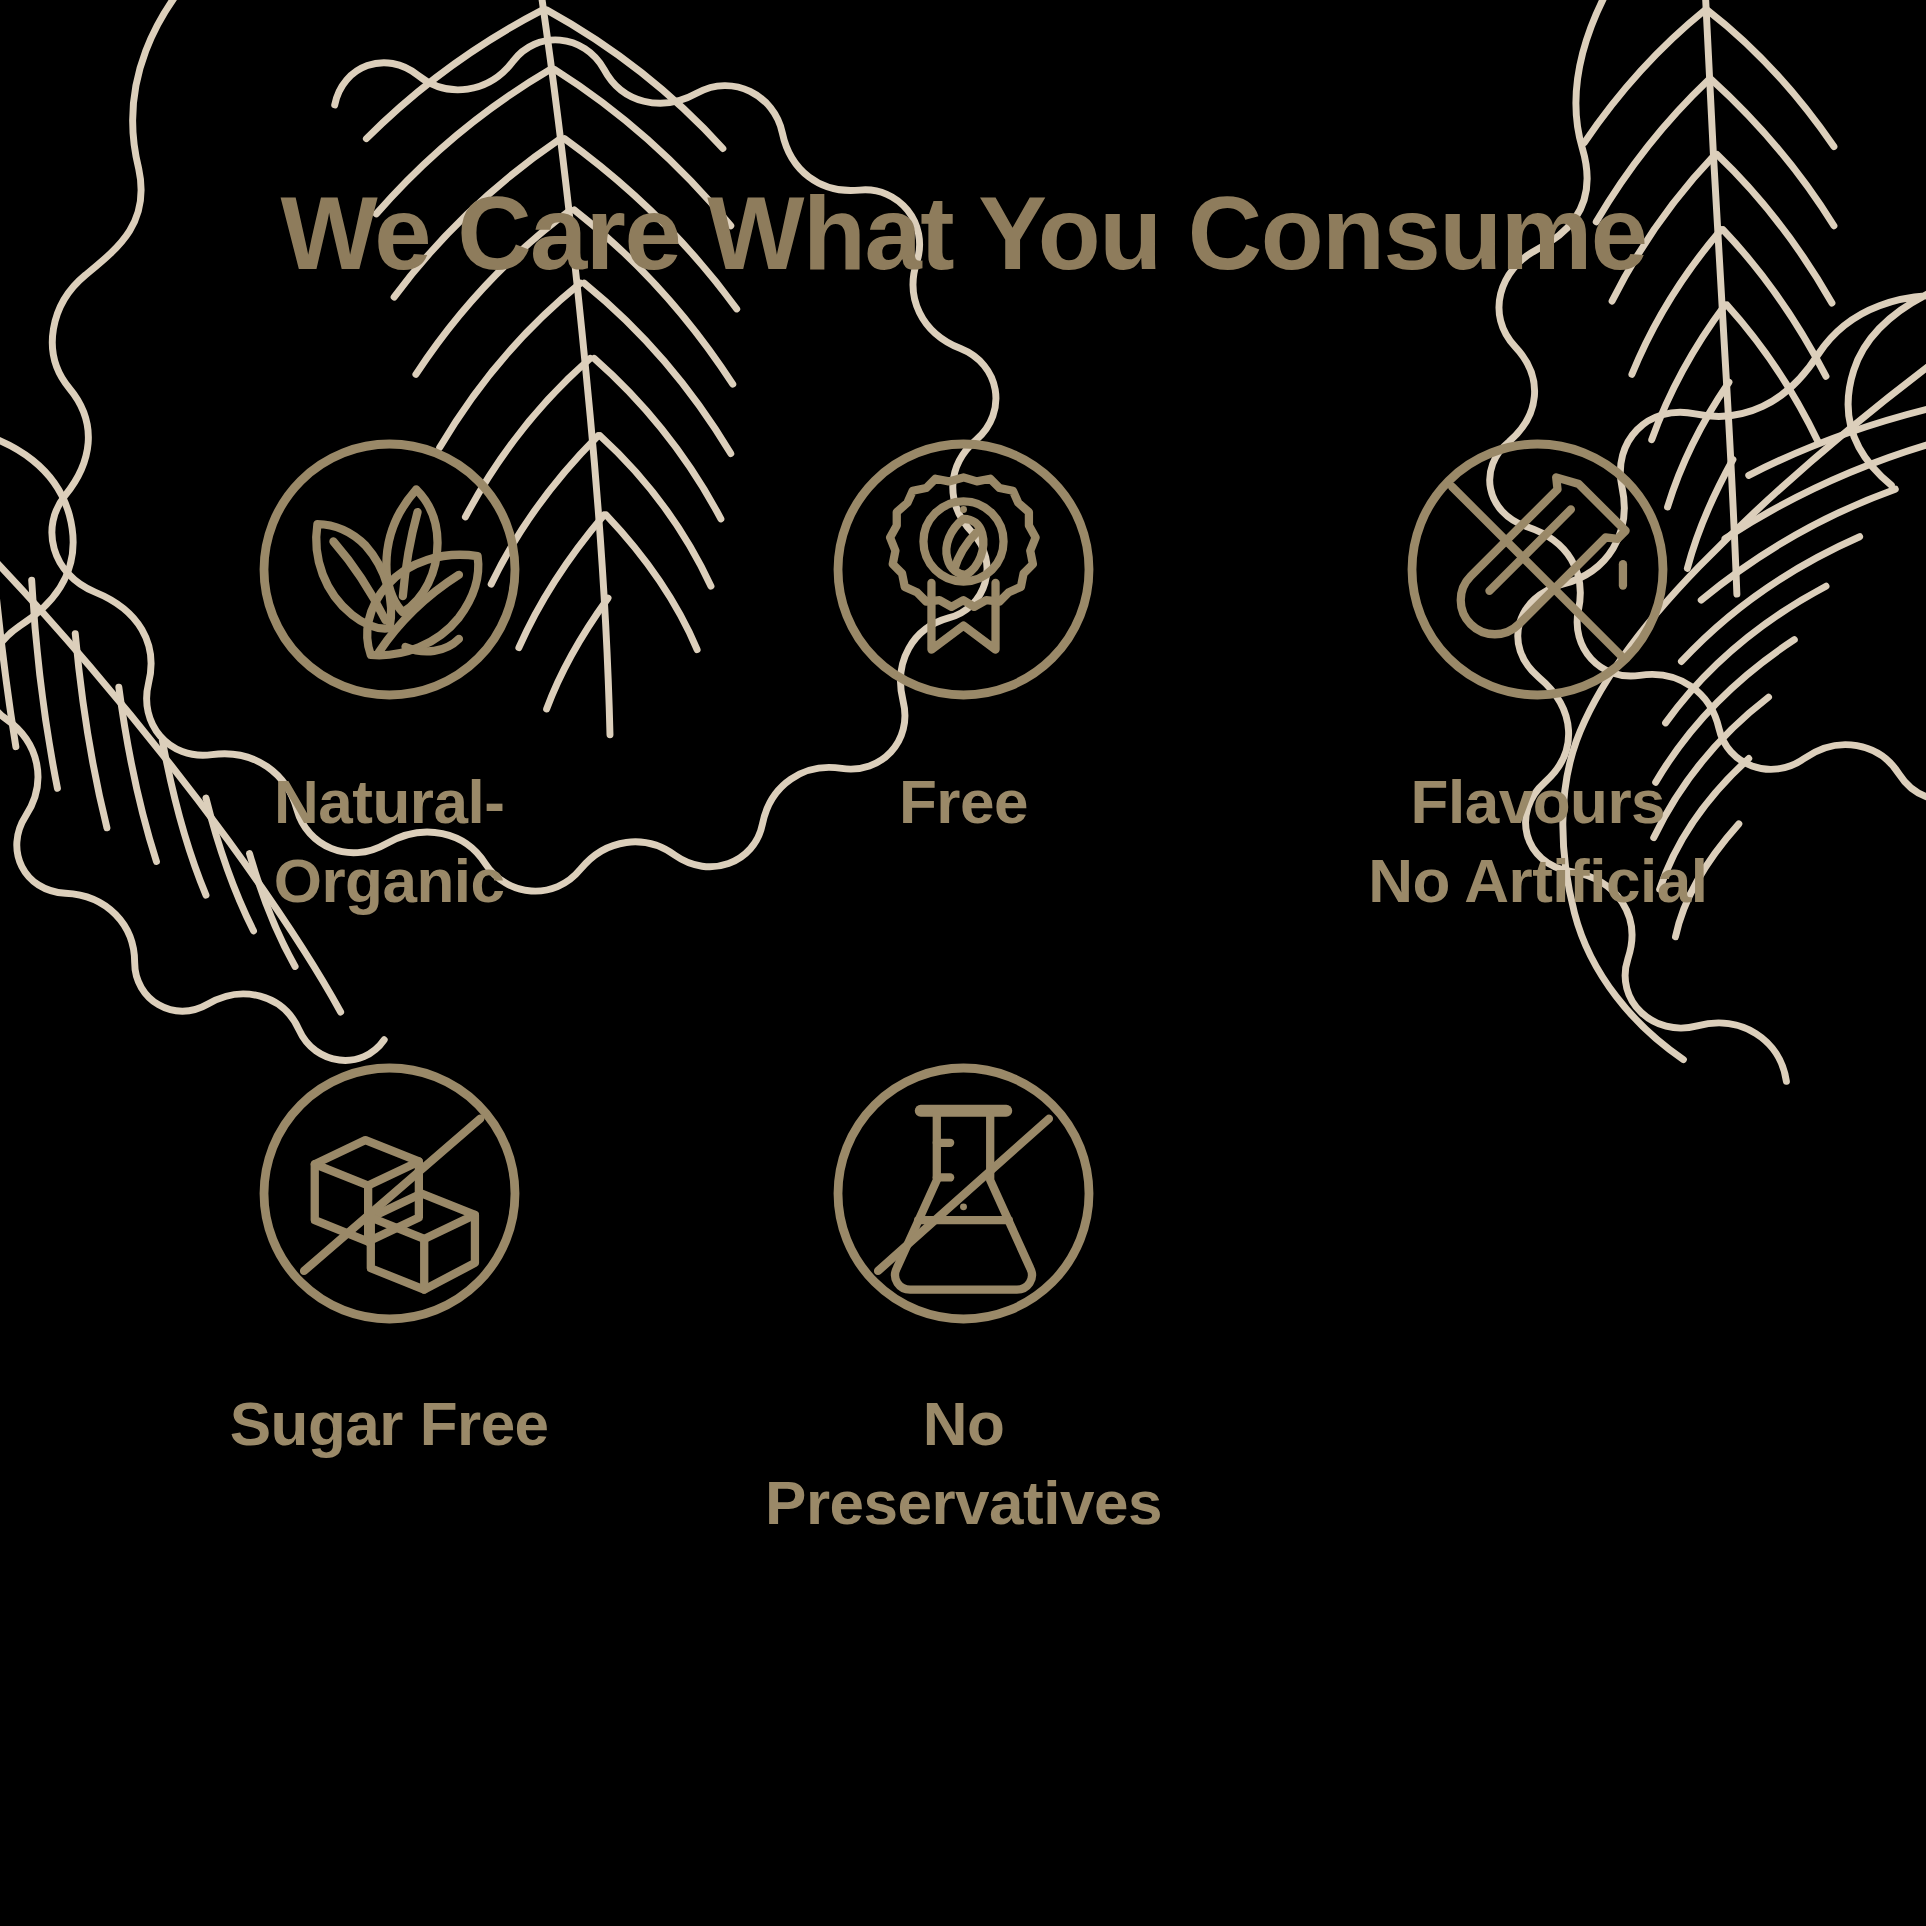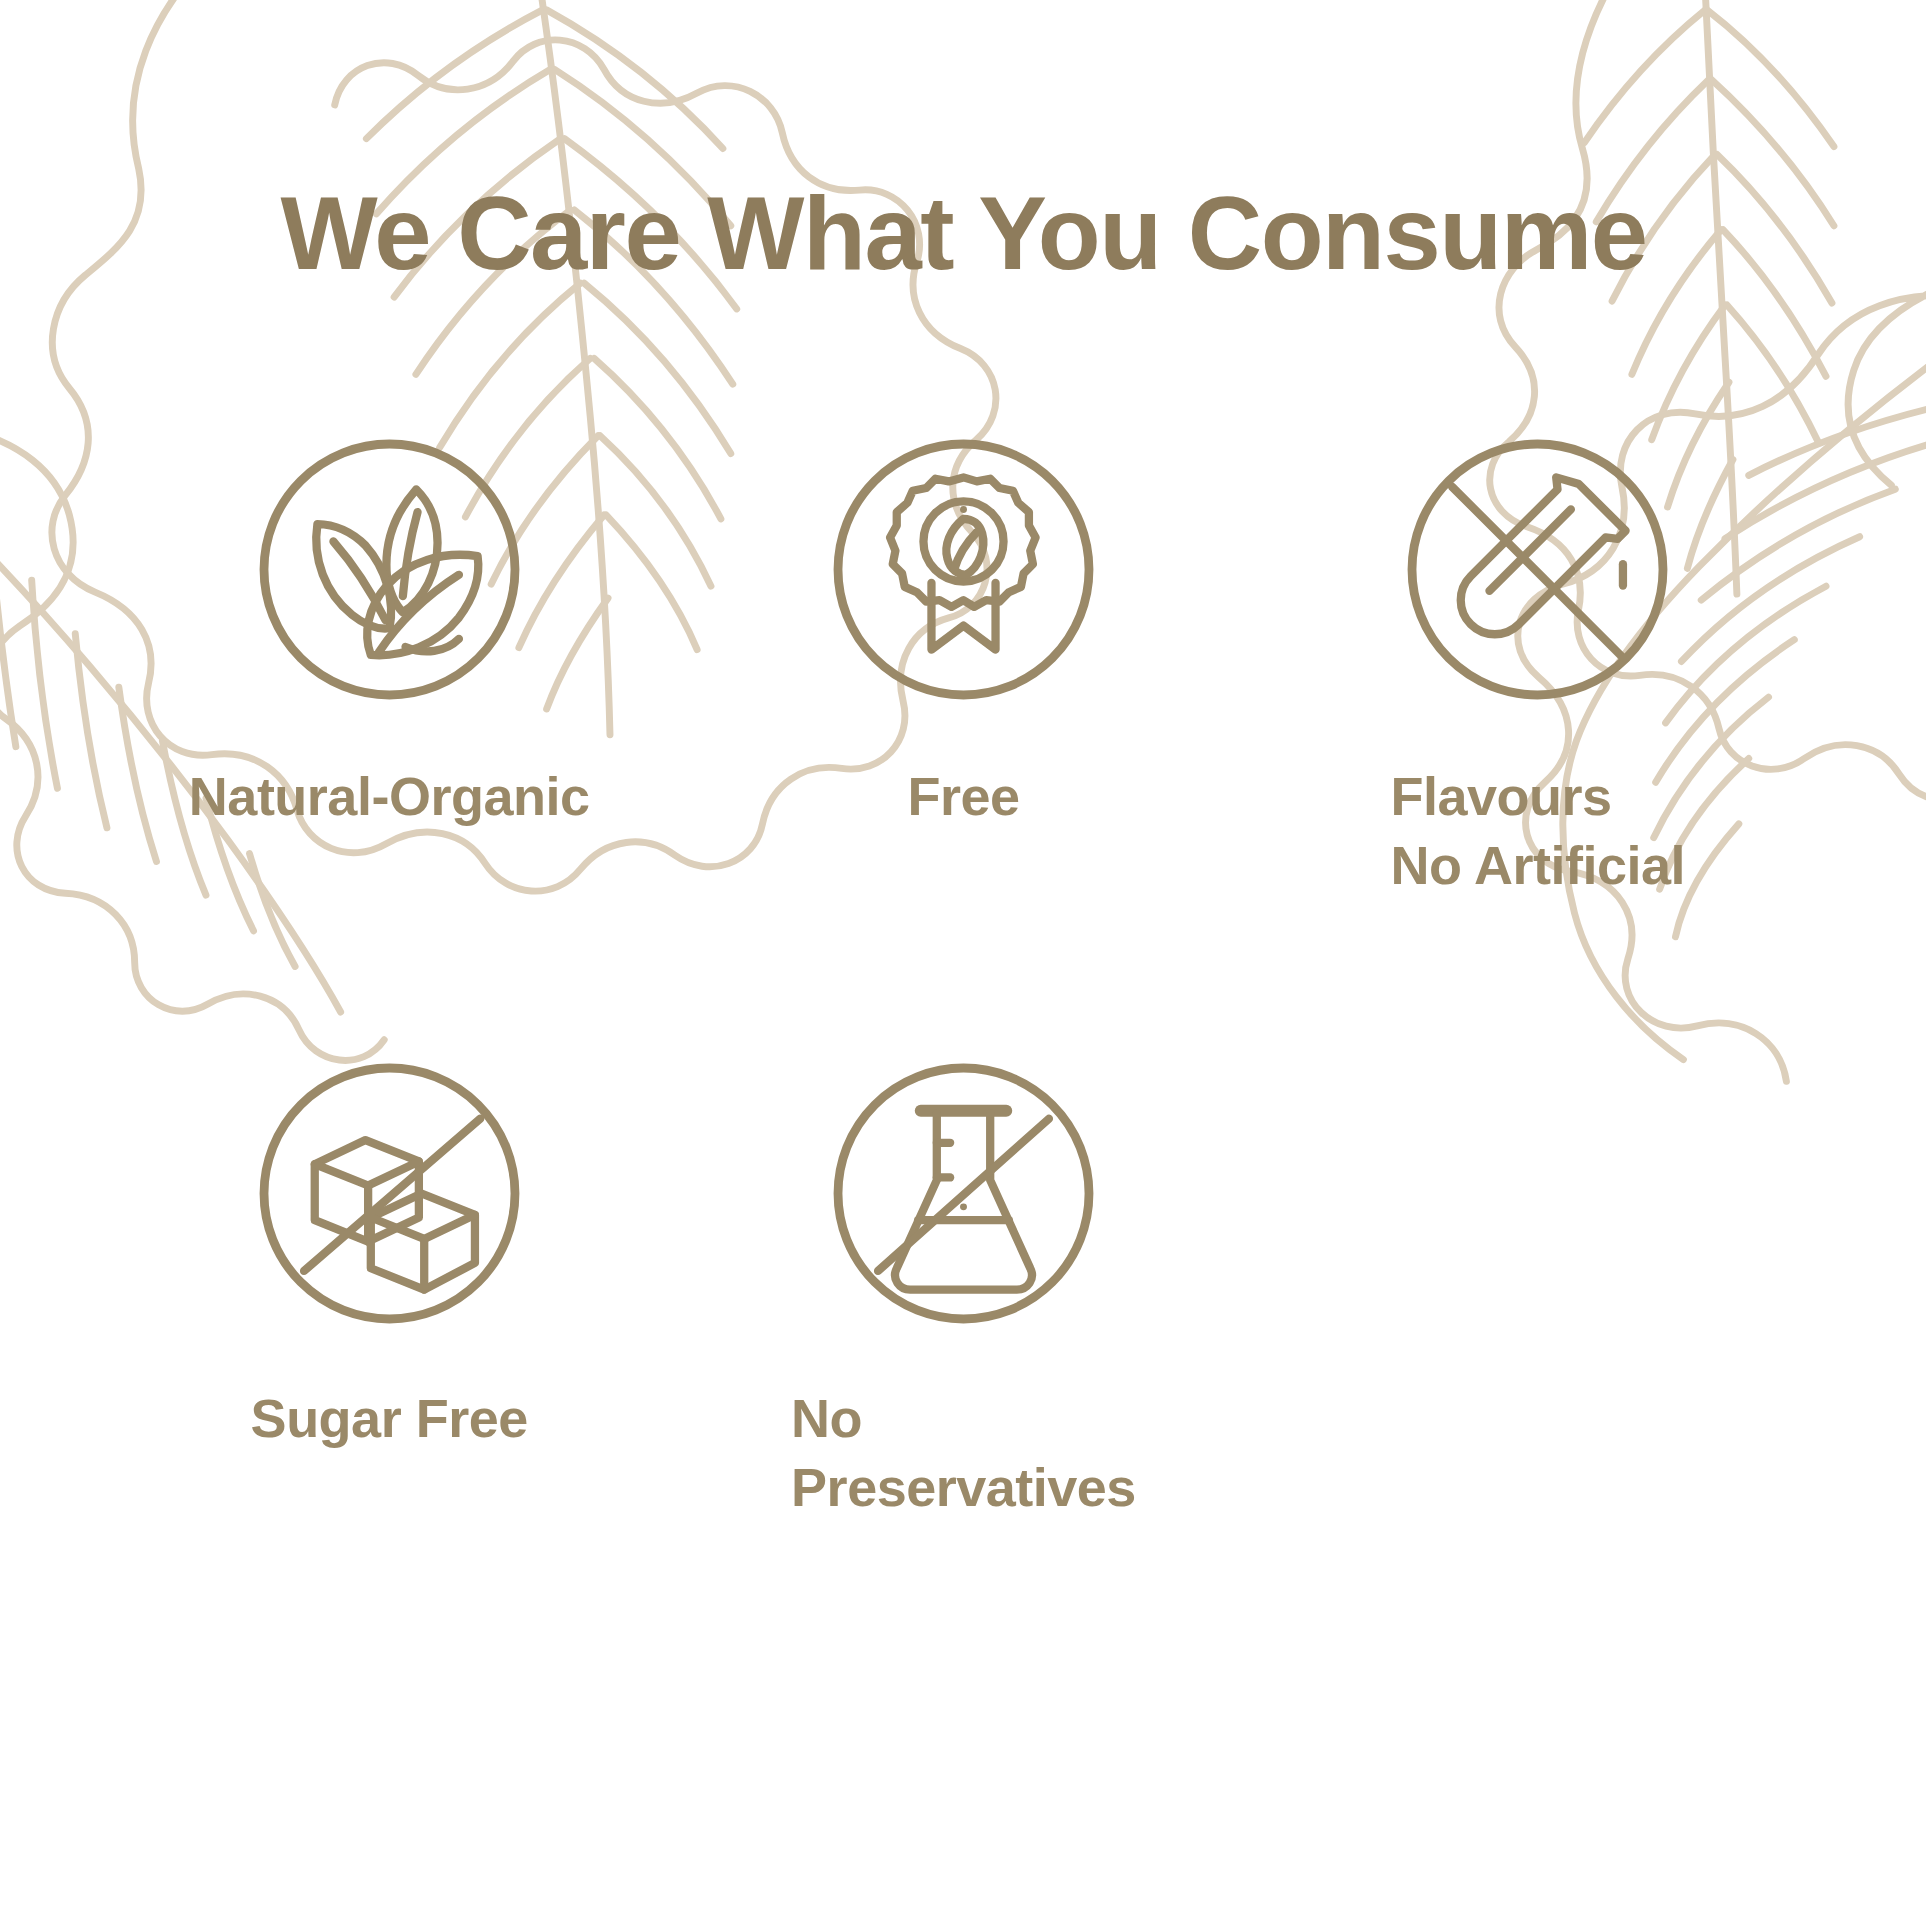--- a/index.html
+++ b/index.html
@@ -11,21 +11,21 @@
     height: 1927px;
     background: #FAEEDD;
     font-family: "Liberation Sans", sans-serif;
     overflow: hidden;
     position: relative;
   }
   #stage {
     position: relative;
     width: 1927px;
     height: 1927px;
-    background: #ffffff;
+    background: #000000;
     overflow: hidden;
   }
   
   #bg-deco {
     position: absolute;
     inset: 0;
     width: 1927px;
     height: 1927px;
     pointer-events: none;
   }
@@ -65,22 +65,22 @@
     height: 267px;
     flex: 0 0 auto;
   }
   .icon-frame svg {
     display: block;
     width: 267px;
     height: 267px;
   }
   .feature-label {
     margin-top: 59px;
-    text-align: left;
-    font-size: 54px;
+    text-align: center;
+    font-size: 62px;
     line-height: 1.28;
     font-weight: 700;
     color: #9A8968;
     letter-spacing: -0.5px;
     max-width: 426px;
   }
   
   .row2 .feature-label {
     margin-top: 57px;
   }

